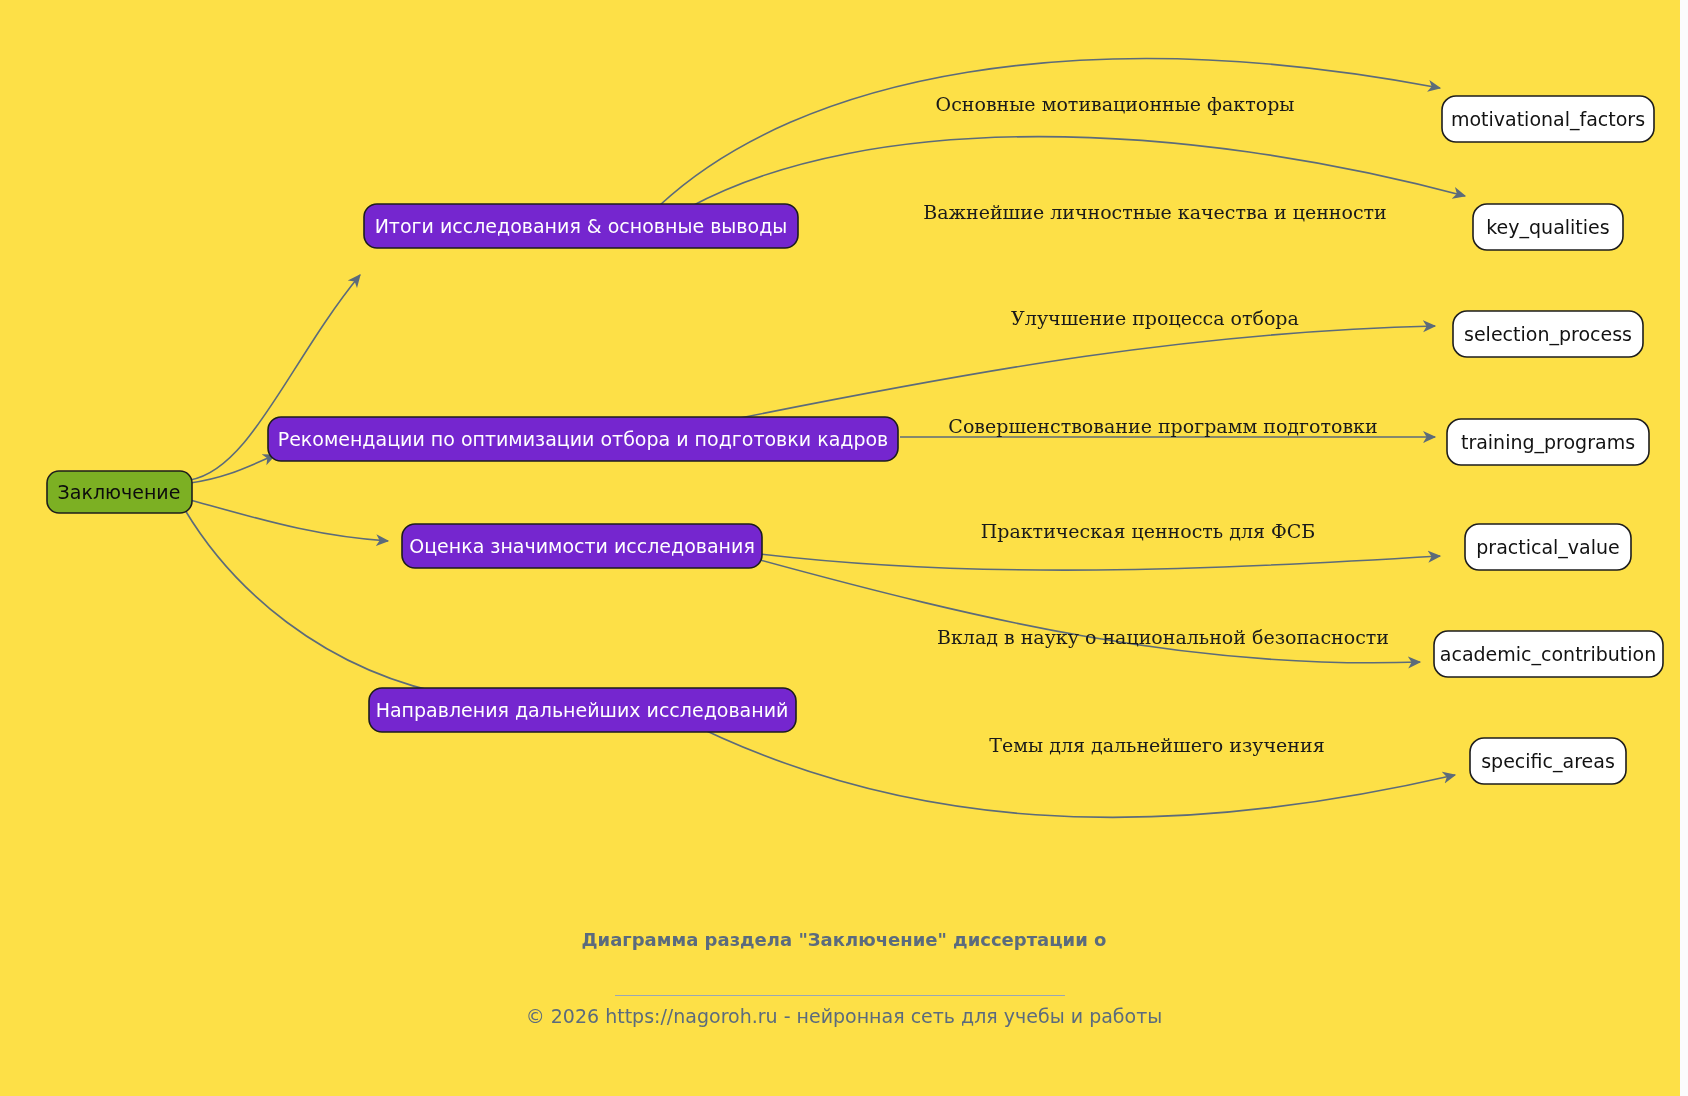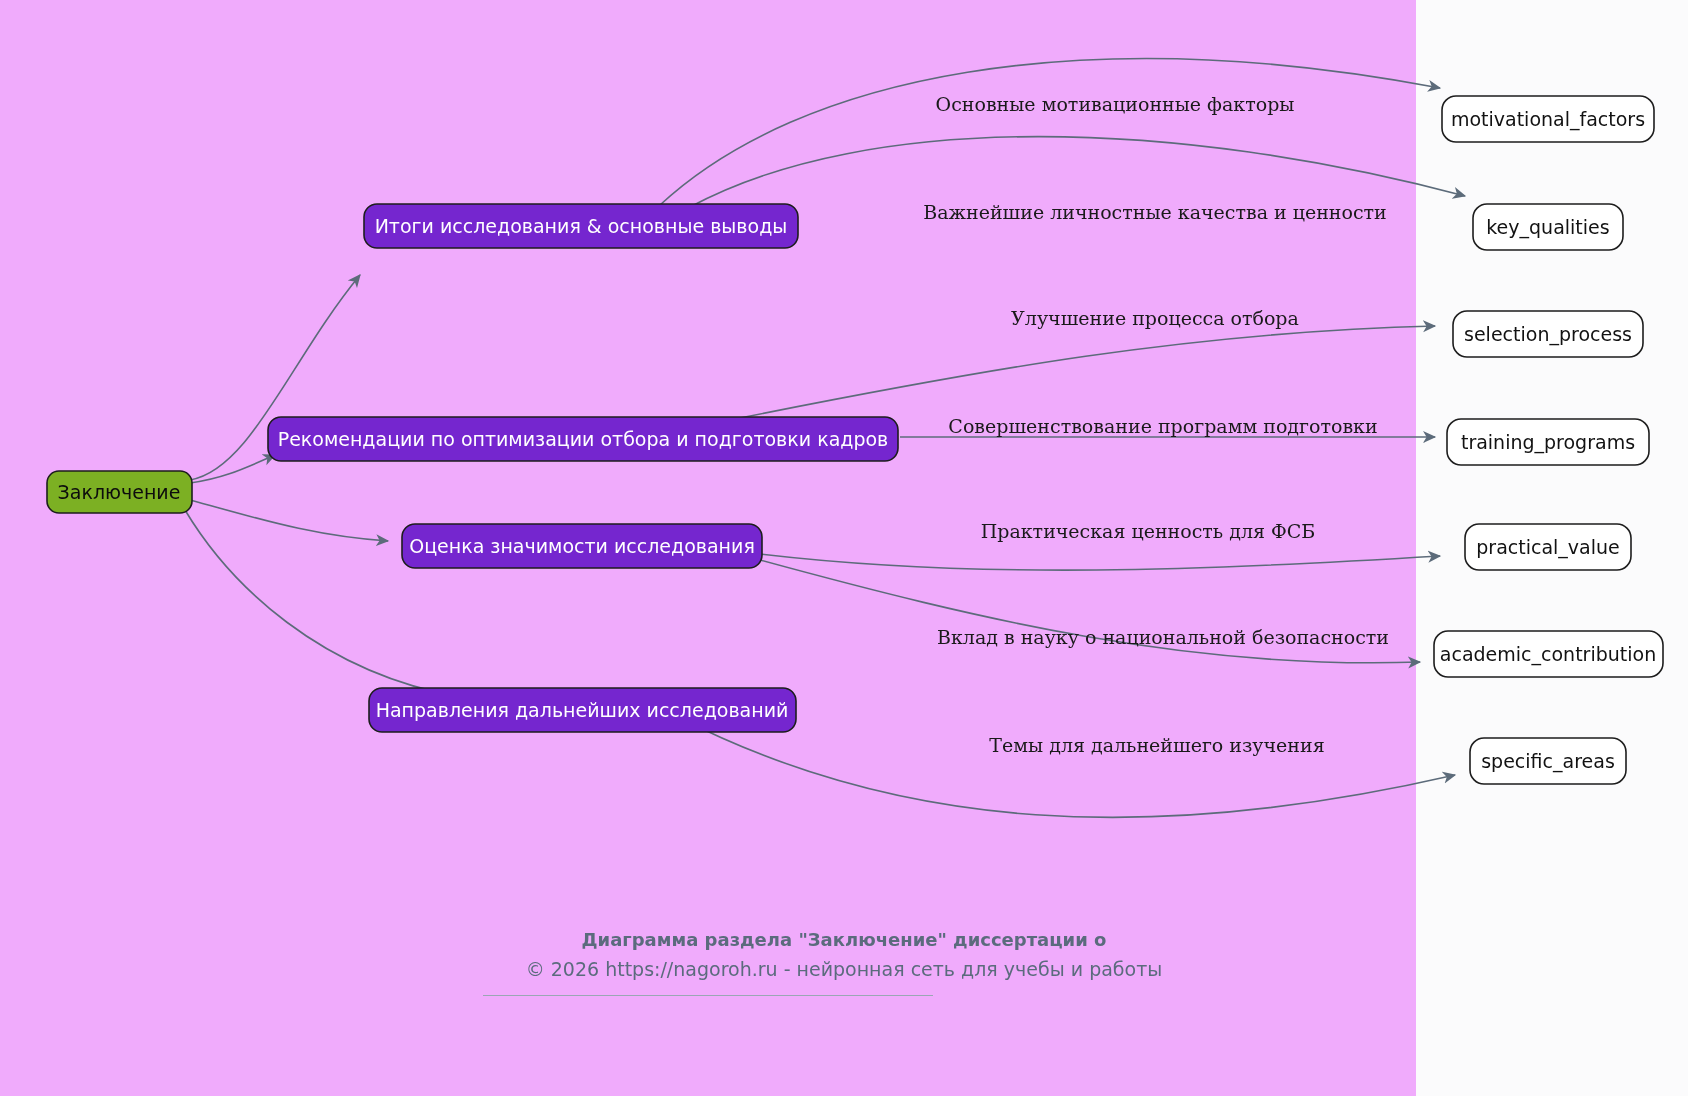--- a/index.html
+++ b/index.html
@@ -2,21 +2,21 @@
 <html lang="ru"><head>
 <meta charset="utf-8">
 <title>Диаграмма</title>
 <style>
   html,body{margin:0;padding:0;background:#fbfbfc;}
   body{
     width:1688px;height:1096px;
     font-family:"DejaVu Sans","Liberation Sans",sans-serif;
     overflow:hidden;
   }
-  #stage{position:relative;width:1416px;height:1096px;background:#f0abfc;}
+  #stage{position:relative;width:1680px;height:1096px;background:#fde047;}
   svg#graph{position:absolute;top:0;left:0;width:1688px;height:1096px;display:block;}
 
   .edge-path{fill:none;stroke:#5c6b7a;stroke-width:1.6;}
   .edge-label{
     font-family:"DejaVu Serif","Liberation Serif",serif;
     font-size:19px;fill:#1a1a1a;text-anchor:middle;
     dominant-baseline:middle;
   }
 
   .node-rect{stroke:#1d1d1d;stroke-width:1.6;}
@@ -38,21 +38,21 @@
   #footer-title{
     top:928px;
     font-family:"DejaVu Sans","Liberation Sans",sans-serif;
     font-weight:bold;font-size:18px;color:#5b6b7d;line-height:1.35;
   }
   #footer-rule{
     position:absolute;top:995px;left:50%;transform:translateX(-50%);
     width:450px;height:1px;background:#9aa7b4;
   }
   #footer-copy{
-    top:958px;
+    top:1005px;
     font-family:"DejaVu Sans","Liberation Sans",sans-serif;
     font-size:19px;color:#5b6b7d;
   }
 </style>
 </head>
 <body>
 
 <div id="stage">
 
   <svg id="graph" viewBox="0 0 1688 1096">

